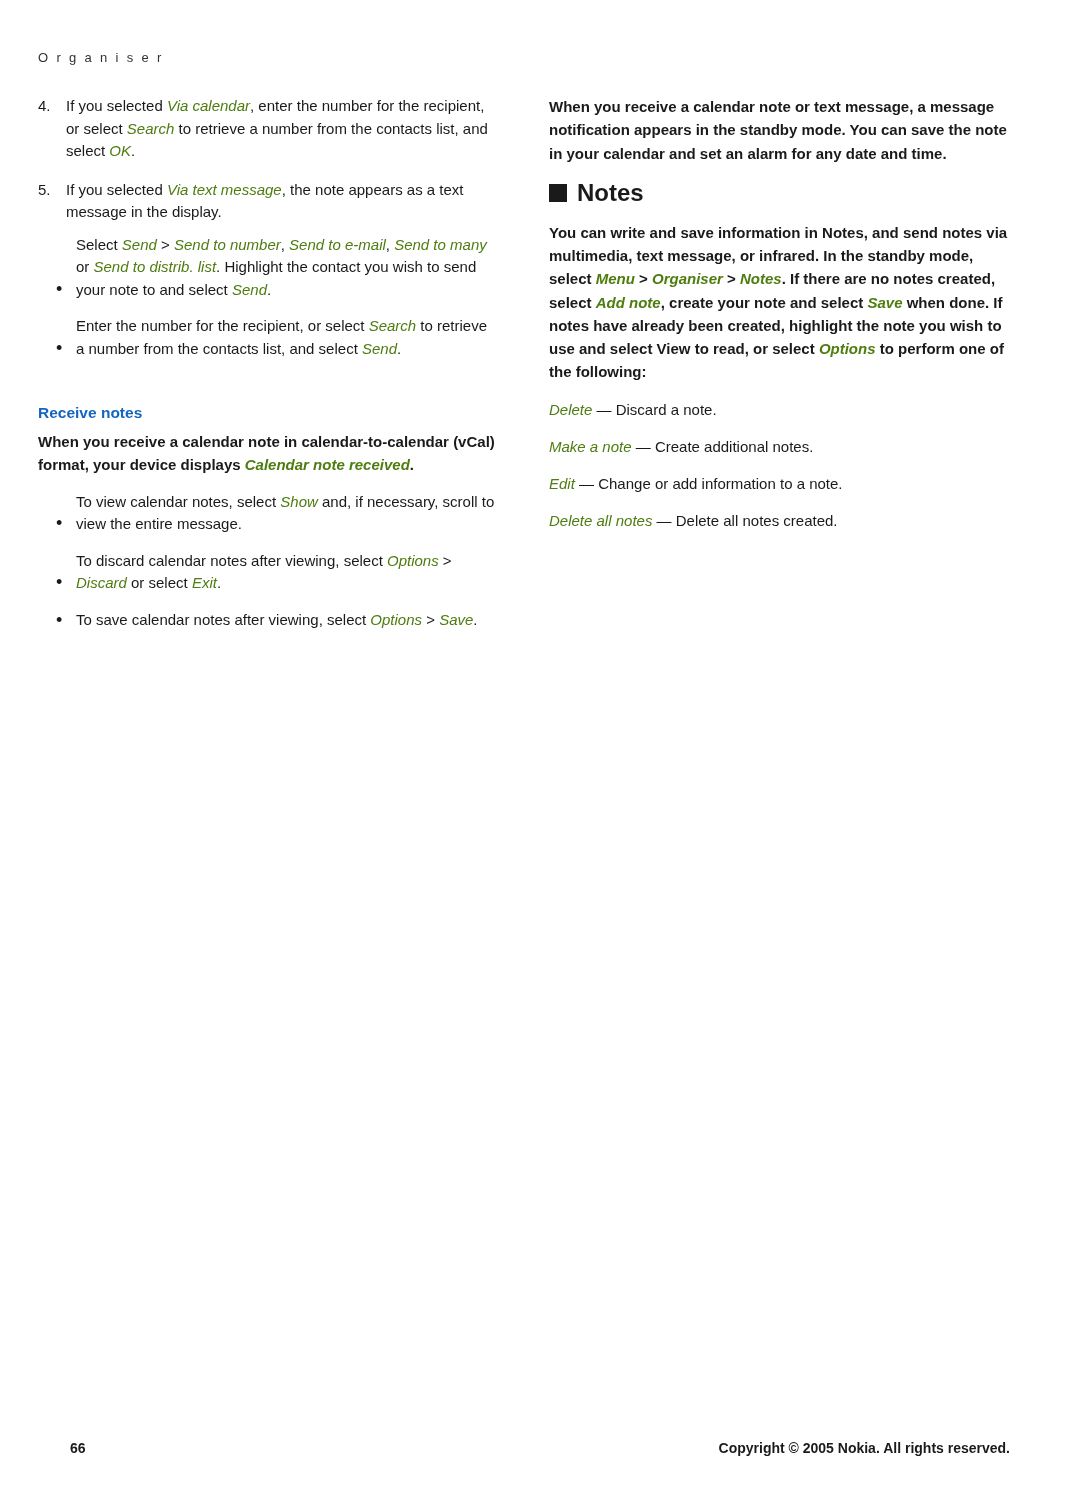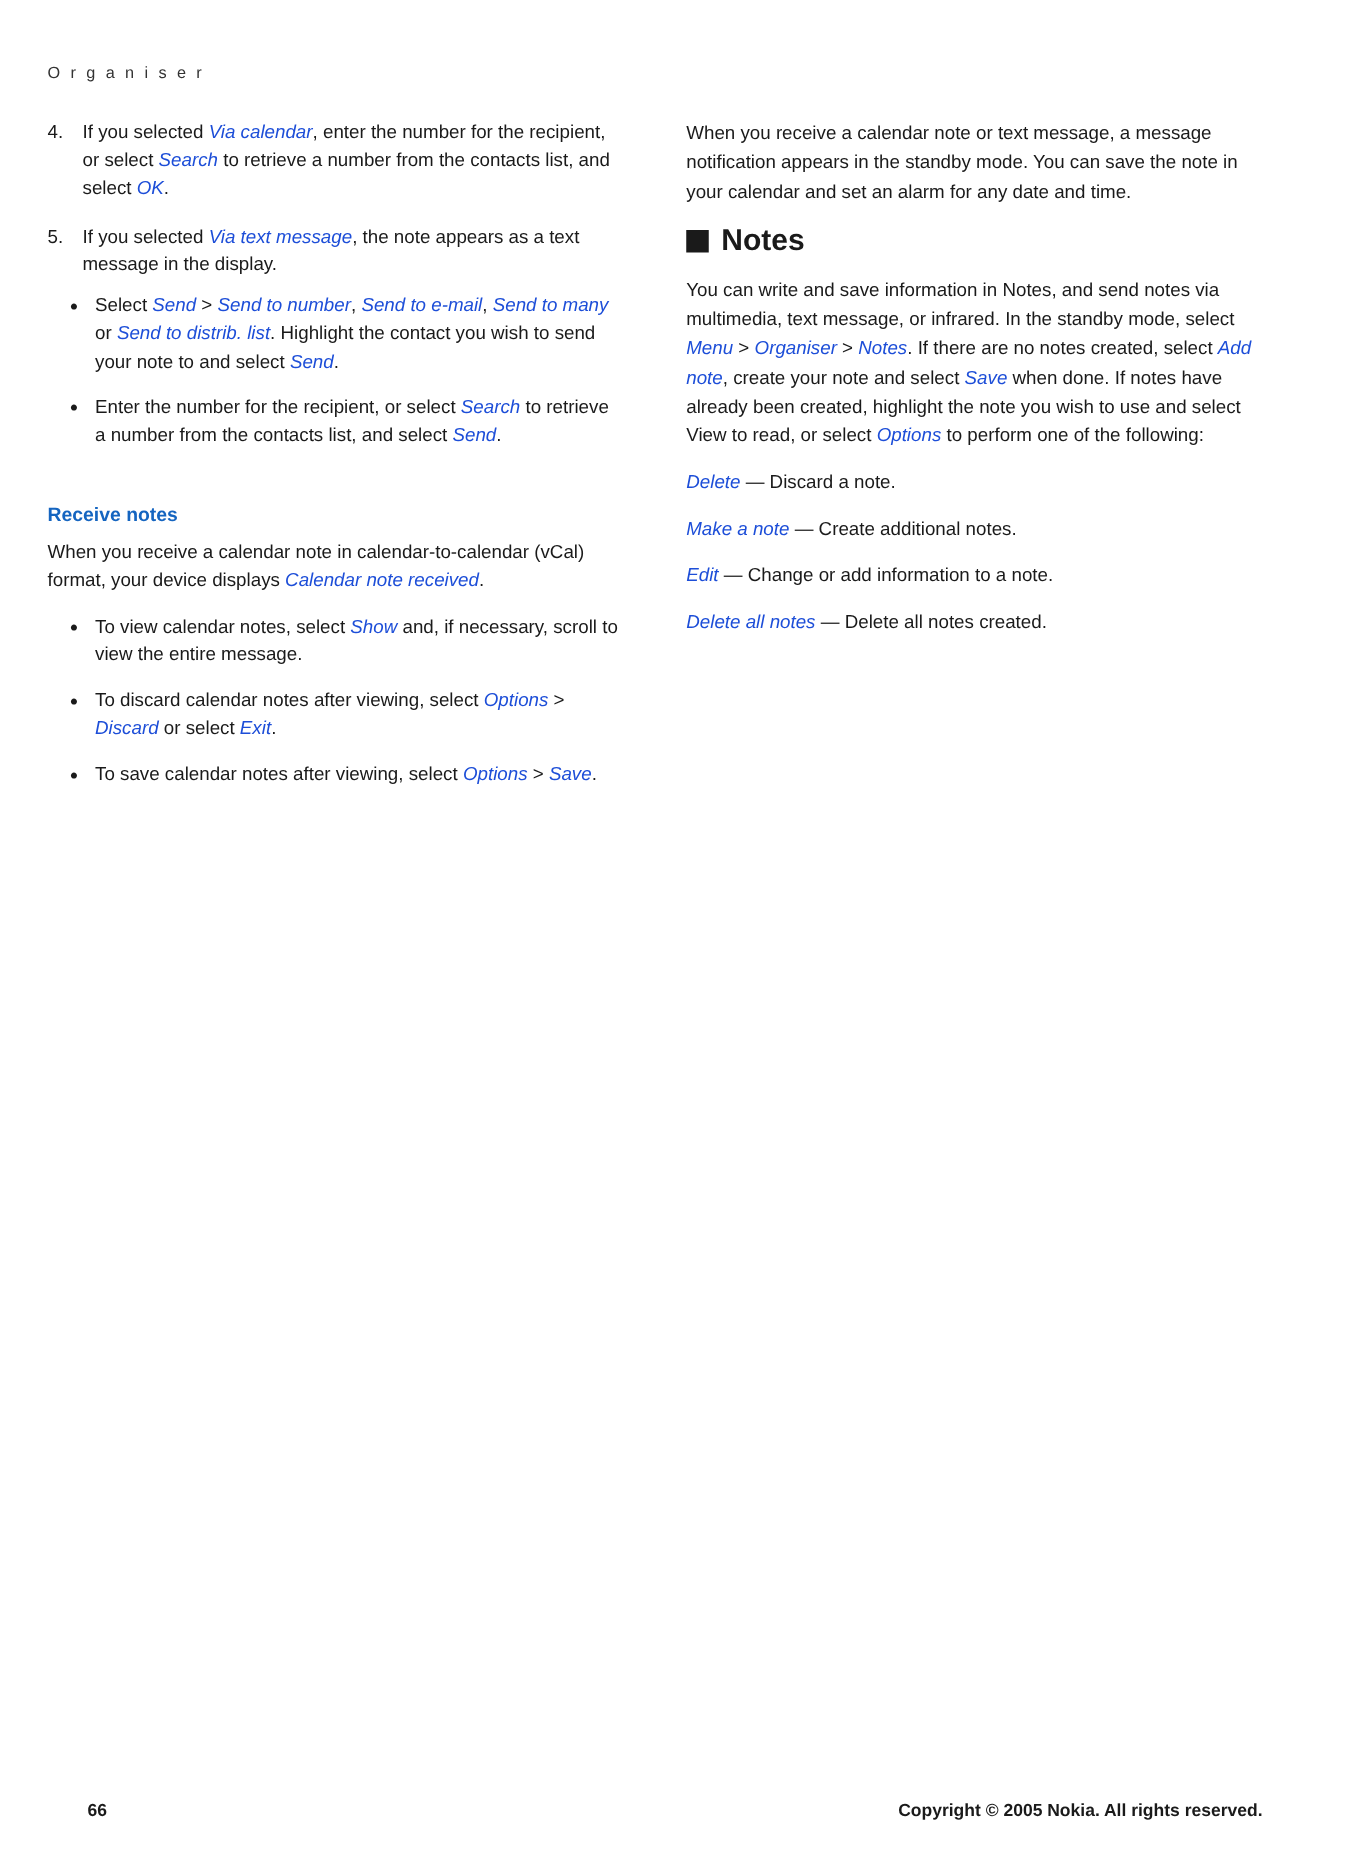--- a/index.html
+++ b/index.html
@@ -56,54 +56,56 @@
       margin-bottom: 16px;
       line-height: 1.5;
     }
 
     .num {
       min-width: 28px;
       font-weight: normal;
     }
 
     .green-italic {
-      color: #1d4ed8;
+      color: #4d7c0f;
       font-style: italic;
     }
 
     .bullet-list {
       list-style: none;
       padding: 0;
       margin: 10px 0 10px 18px;
     }
 
     .bullet-list li {
       display: flex;
       margin-bottom: 14px;
       line-height: 1.5;
+      align-items: flex-end;
     }
 
     .bullet-list li::before {
       content: "•";
       min-width: 20px;
       font-size: 18px;
       line-height: 1.3;
     }
 
     .section-heading-blue {
       color: #1565c0;
       font-weight: bold;
       font-size: 15.5px;
       margin-bottom: 8px;
       margin-top: 20px;
     }
 
     .para {
       line-height: 1.55;
       margin-bottom: 14px;
+      font-weight: bold;
     }
 
     .notes-heading {
       display: flex;
       align-items: center;
       gap: 10px;
       margin-bottom: 14px;
       margin-top: 10px;
     }
 

